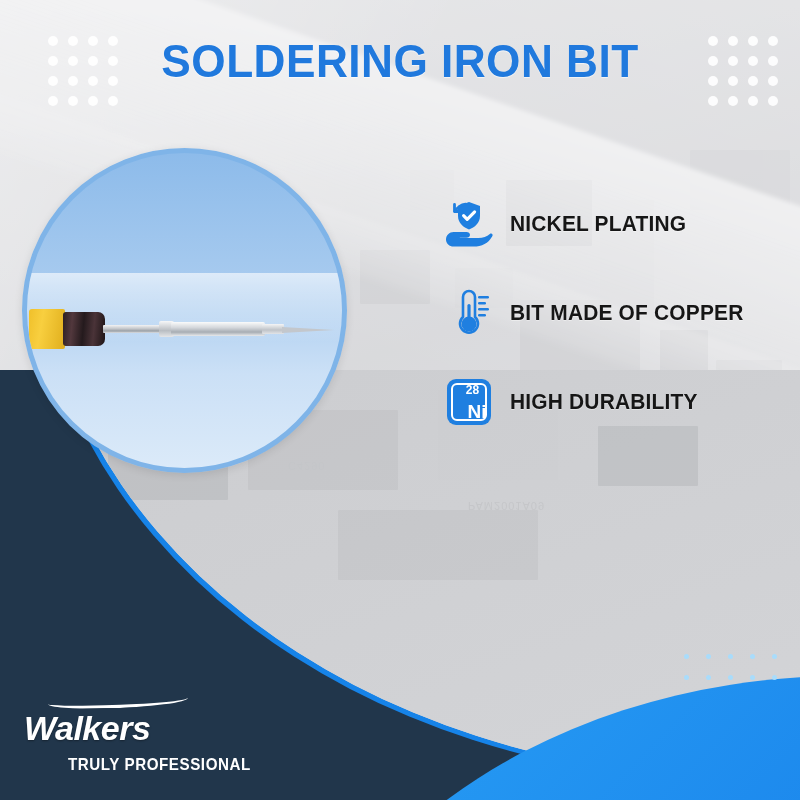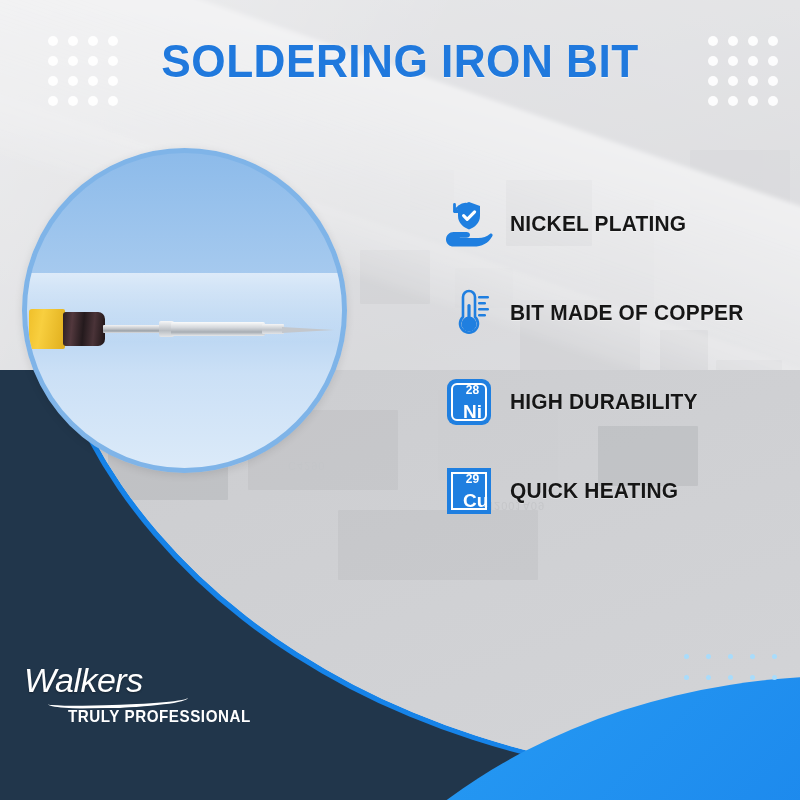--- a/index.html
+++ b/index.html
@@ -219,34 +219,35 @@
     border:2px solid #ffffff;
   }
   .elem-tile.rounded .inner { border-radius:6px; }
   .elem-tile .num {
     position:absolute; left:7px; right:0; top:5px;
     text-align:center;
     color:#fff; font-size:12px; font-weight:bold; line-height:12px;
   }
   .elem-tile .sym {
     position:absolute; left:16px; right:0; bottom:3px;
-    text-align:left;
+    text-align:center;
     color:#fff; font-size:19px; font-weight:bold; line-height:20px;
   }
 
   
   .logo { position:absolute; left:24px; top:662px; width:270px; }
   .logo-word {
     color:#fff;
     font-size:34px;
-    font-weight:normal;
+    font-weight:bold;
     font-style:italic;
     letter-spacing:-.5px;
     line-height:36px;
     text-shadow:0 1px 2px rgba(0,0,0,.35);
+    margin-top:48px;
   }
   .logo-swoosh {
     position:absolute; left:24px; top:32px; width:140px; height:14px;
     border-bottom:3px solid #fff;
     border-radius:0 0 60% 40%;
     transform:rotate(-1.5deg);
   }
   .logo-sub {
     margin-top:9px; margin-left:44px;
     color:#fff;
@@ -412,30 +413,20 @@
       <div class="feature-icon">
         <div class="elem-tile rounded">
           <div class="inner"></div>
           <div class="num">28</div>
           <div class="sym">Ni</div>
         </div>
       </div>
       <div class="feature-label">HIGH DURABILITY</div>
     </div>
 
-    <div class="feature-row">
-      <div class="feature-icon">
-        <div class="elem-tile">
-          <div class="inner"></div>
-          <div class="num">29</div>
-          <div class="sym">Cu</div>
-        </div>
-      </div>
-      <div class="feature-label">QUICK HEATING</div>
-    </div>
 
   </div>
 
   <div class="logo">
     <div class="logo-word">Walkers</div>
     <div class="logo-swoosh"></div>
     <div class="logo-sub">TRULY PROFESSIONAL</div>
   </div>
 
   <div class="dots-sm">

